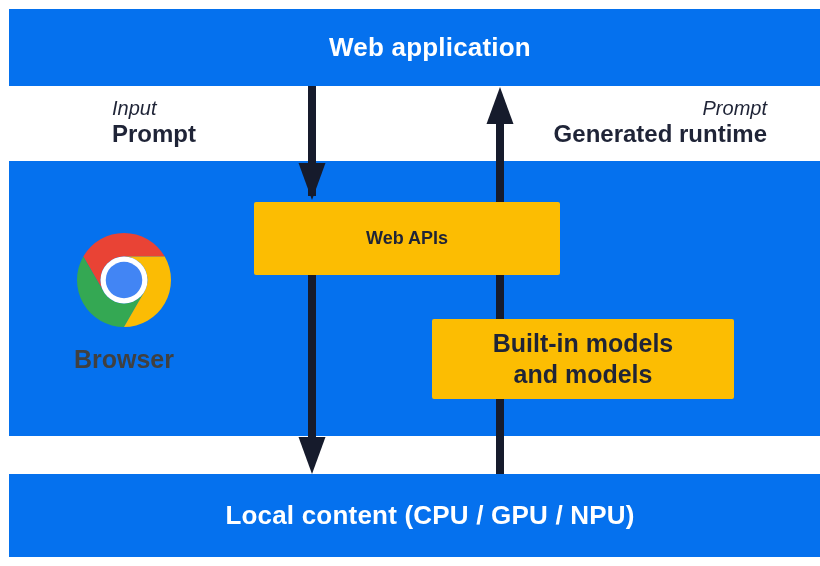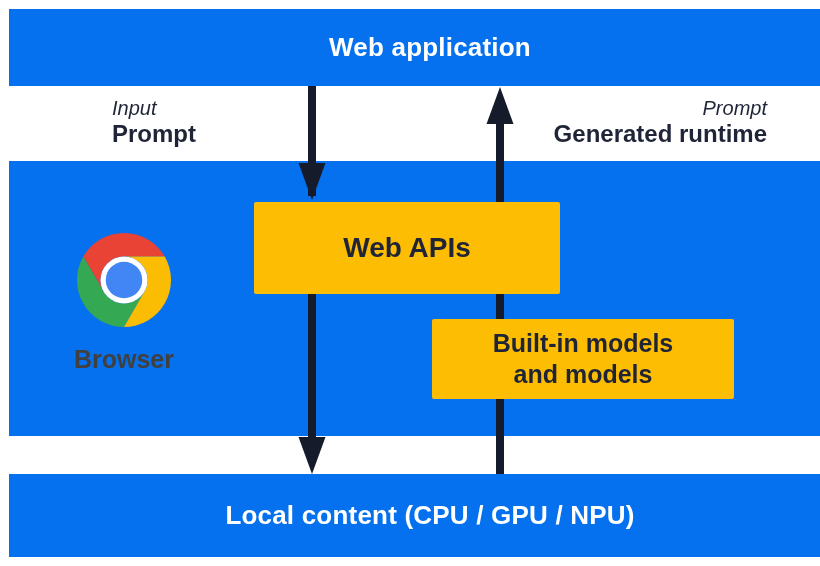--- a/index.html
+++ b/index.html
@@ -14,21 +14,21 @@
   .band-label{color:#ffffff;font-size:26px;font-weight:700;letter-spacing:.2px;}
   .arrow-layer{position:absolute;left:0;top:0;z-index:1;}
   .overlay{position:absolute;z-index:2;}
   .flow-note{top:96px;color:#1f2437;}
   .flow-note .caption{font-size:20px;font-weight:400;line-height:24px;font-style:italic;}
   .flow-note .big{font-size:24px;font-weight:700;line-height:27px;}
   .note-input{left:112px;text-align:left;}
   .note-output{right:53px;text-align:right;}
   .ybox{background:#fcbd02;border-radius:2px;color:#1f2437;font-weight:700;
         display:flex;flex-direction:column;align-items:center;justify-content:center;text-align:center;}
-  .box-webapis{left:254px;top:202px;width:306px;height:92px;font-size:28px;}
+  .box-webapis{left:254px;top:202px;width:306px;height:73px;font-size:18px;}
   .box-builtin{left:432px;top:319px;width:302px;height:80px;font-size:25px;line-height:31px;}
   .chrome-logo{left:77px;top:233px;width:94px;height:94px;}
   .browser-label{left:34px;top:345px;width:180px;text-align:center;color:#404040;font-size:25px;font-weight:700;}
 </style>
 </head>
 <body>
 
 <div class="stage">
 
   <div class="band band-top">

